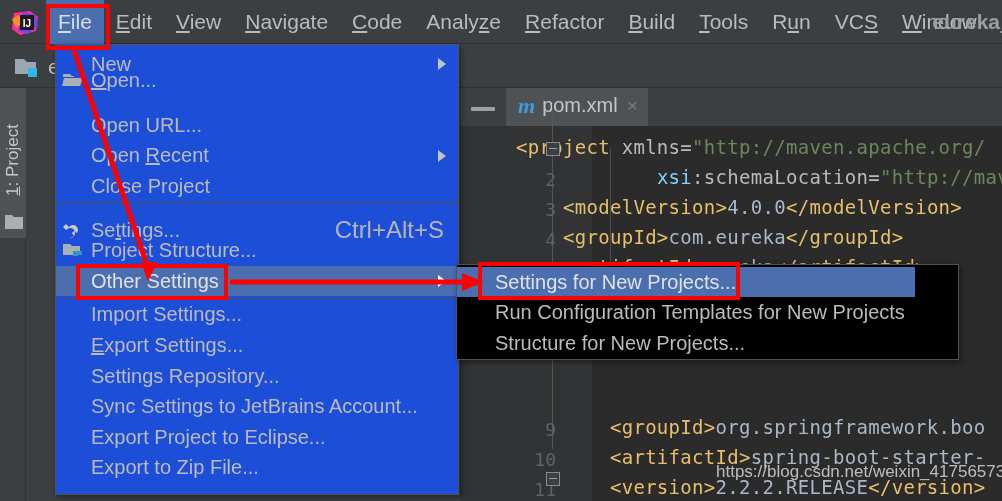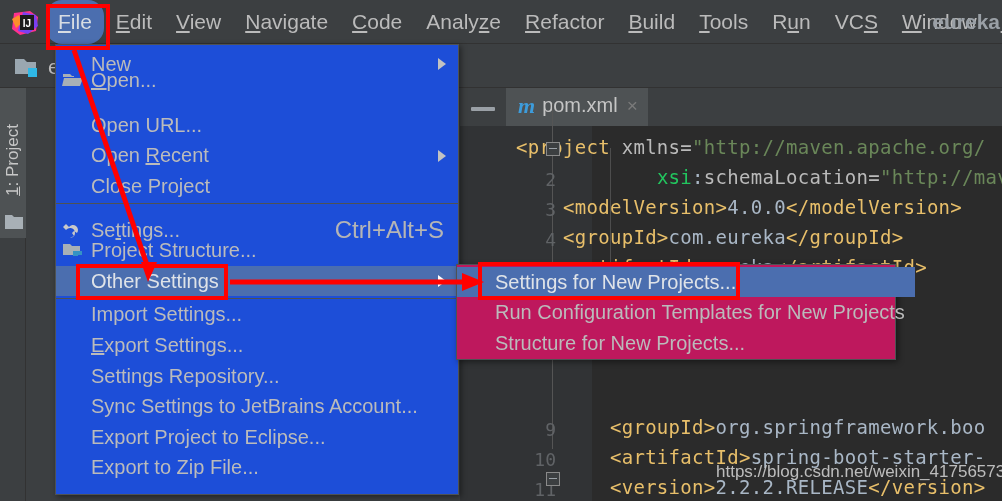--- a/index.html
+++ b/index.html
@@ -16,21 +16,21 @@
   .menubar {
     position:absolute; left:0; top:0; width:1002px; height:44px;
     background:#3c3f41;
     border-bottom:1px solid #323232;
   }
   .ij-logo { position:absolute; left:10px; top:9px; width:30px; height:28px; }
   .menu-items { position:absolute; left:46px; top:0; height:44px;
     display:flex; align-items:center; }
   .mi {
     font-size:21px; color:#bbbbbb; padding:0 12px; line-height:44px;
-    white-space:nowrap; letter-spacing:0px;border-radius:16px;
+    white-space:nowrap; letter-spacing:0px;
   }
   .mi.active { background:#4b6eaf; color:#d8dde3; }
   .mi u { text-decoration:underline; }
   .proj-name {
     position:absolute; right:0px; top:0; line-height:44px;
     font-size:21px; font-weight:bold; color:#9aa0a6; padding-right:2px;
     white-space:nowrap;
   }
 
   
@@ -112,21 +112,21 @@
     position:absolute; right:0; width:36px; text-align:right;
     font-family:"DejaVu Sans Mono", monospace; font-size:18px; color:#606366;
   }
   .codeline {
     position:absolute; left:0; white-space:pre;
     font-family:"DejaVu Sans Mono", monospace; font-size:19px;
     color:#a9b7c6; letter-spacing:0.3px;
   }
   .tag   { color:#e8bf6a; }
   .attr  { color:#bababa; }
-  .ns    { color:#22c55e; }
+  .ns    { color:#7dd3fc; }
   .val   { color:#6a8759; }
   .txt   { color:#a9b7c6; }
   .fold {
     position:absolute; left:86px; width:14px; height:14px;
     border:1px solid #8a8a8a; background:#3c3f41;
   }
   .fold::after{ content:""; position:absolute; left:2px; top:5px;
     width:8px; height:1px; background:#9aa0a6; }
   .foldline {
     position:absolute; left:92px; top:16px; width:1px; height:345px; background:#555;
@@ -154,22 +154,22 @@
     border-left:8px solid #c2c2c2;
   }
   .dd-item.sel { background:#4b6eaf; color:#dfe3e8; }
   .dd-item.sel .arrow { border-left-color:#ffffff; }
   .dd-item .gic { position:absolute; left:6px; width:22px; height:20px; }
   .dd-sep { position:absolute; left:0; width:402px; height:1px; background:#4e5254; }
   u.mn { text-decoration:underline; }
 
   
   .submenu {
-    position:absolute; left:456px; top:264px; width:440px; height:96px;
-    background:#be185d; border:1px solid #4e5254;
+    position:absolute; left:456px; top:264px; width:503px; height:96px;
+    background:#000000; border:1px solid #4e5254;
     box-shadow:2px 2px 6px rgba(0,0,0,0.45);
   }
   .sm-item {
     position:absolute; left:0; width:458px; height:30px;
     display:flex; align-items:center; padding-left:38px;
     font-size:20px; color:#bbbbbb; white-space:nowrap;
   }
   .sm-item.sel { background:#4b6eaf; color:#dfe3e8; }
 
   

